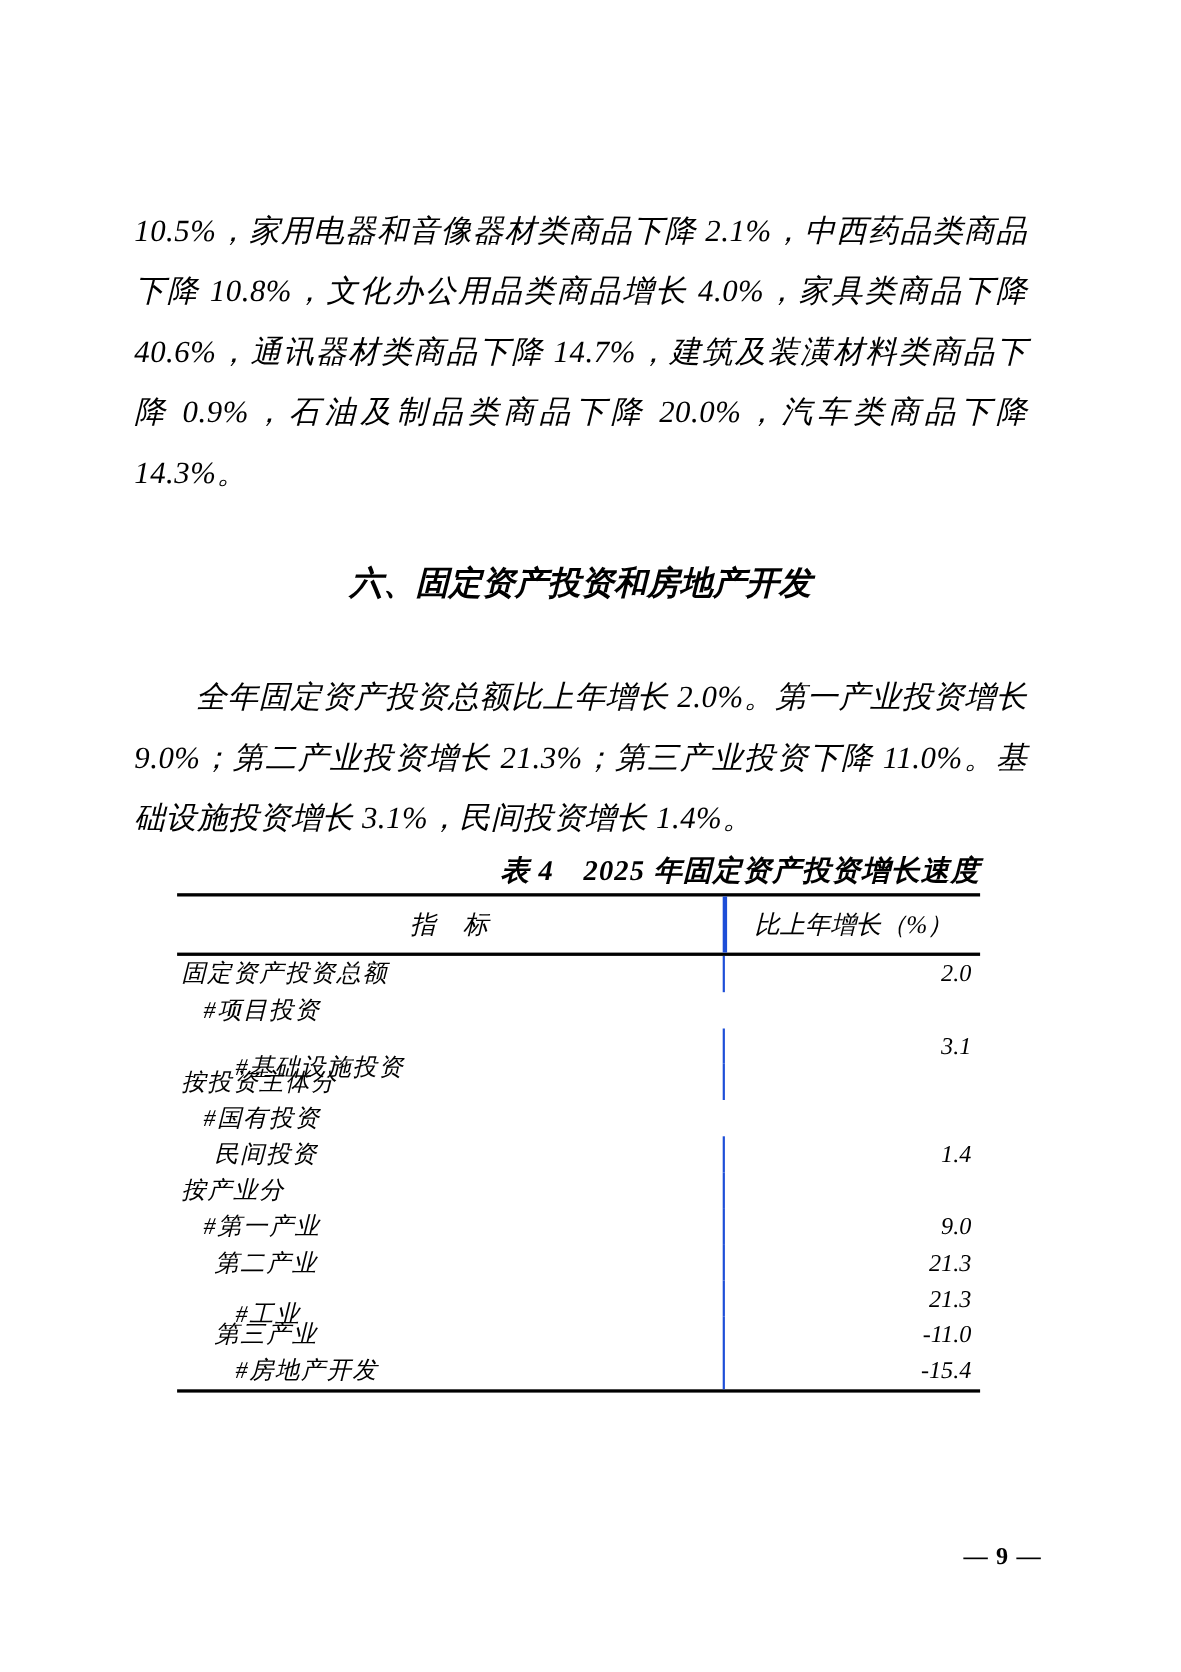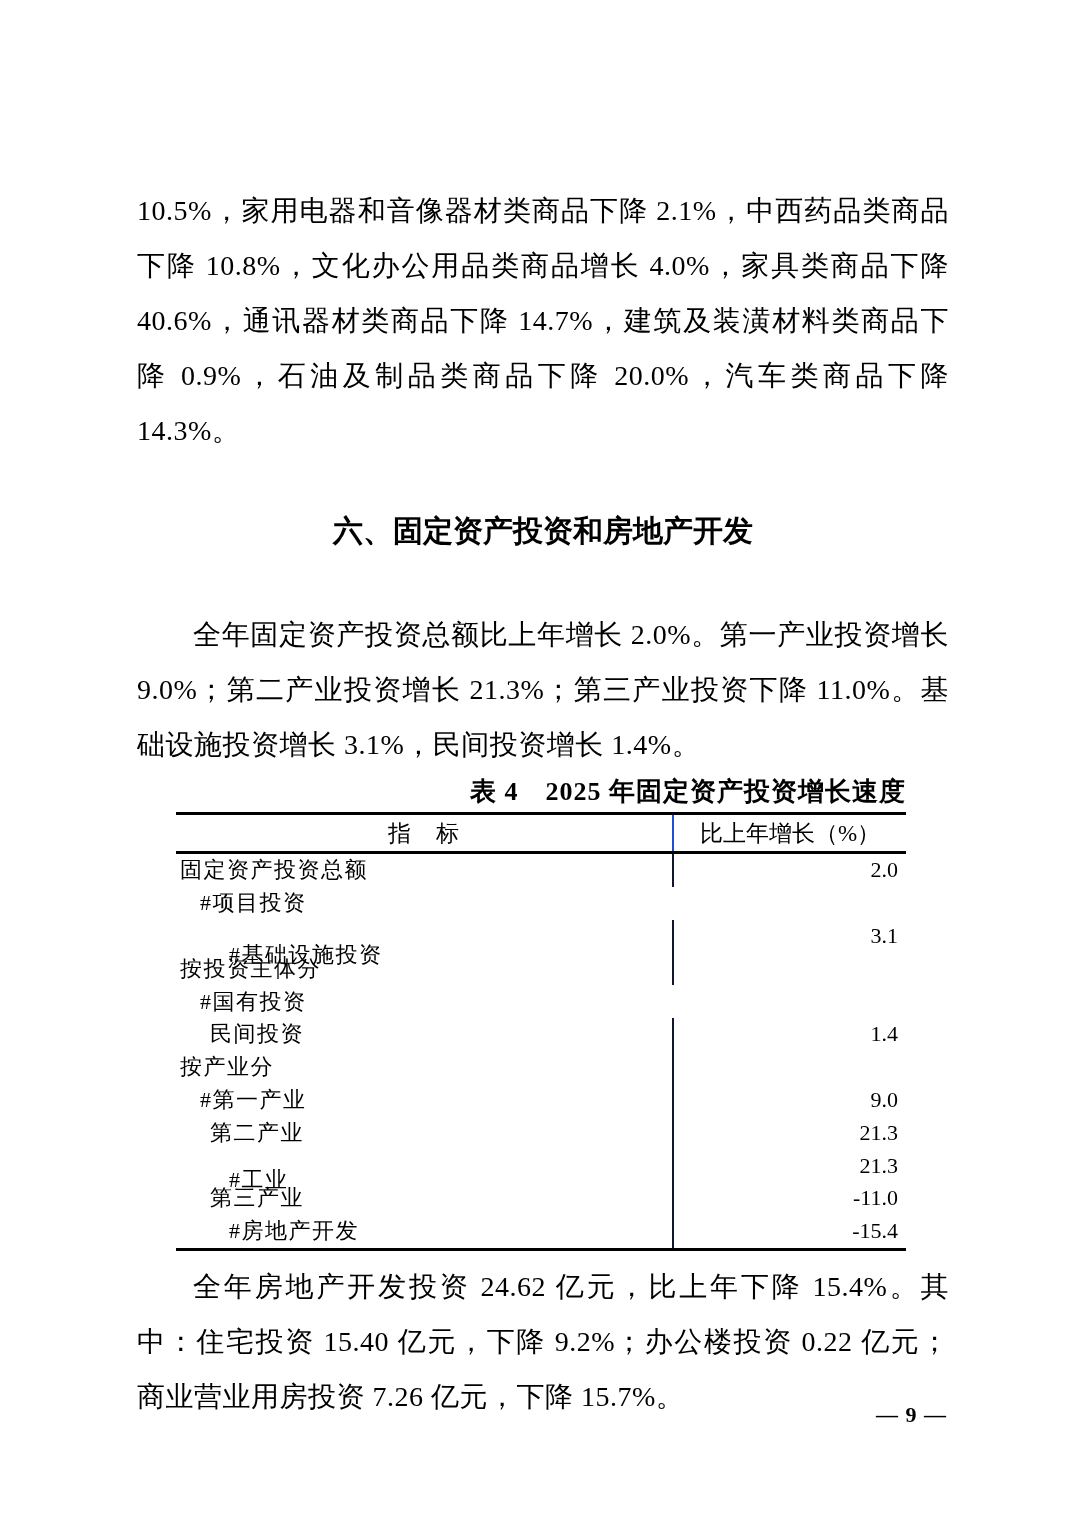--- a/index.html
+++ b/index.html
@@ -9,23 +9,24 @@
     width: 1074px;
     height: 1520px;
     margin: 0 auto;
     background: #ffffff;
     color: #000000;
     font-family: "Liberation Serif", "DejaVu Serif", serif;
     overflow: hidden;
   }
   .content {
     position: absolute;
-    left: 137px;
+    left: 122px;
     top: 183px;
     width: 812px;
+    font-style: italic;
   }
   p.body-para {
     font-size: 28px;
     line-height: 55px;
     text-align: justify;
     letter-spacing: 0.5px;
   }
   p.indent-first { text-indent: 56px; }
   .section-heading {
     font-family: "Liberation Sans", "DejaVu Sans", sans-serif;
@@ -47,53 +48,53 @@
     text-align: right;
     letter-spacing: 1px;
   }
   .stat-table {
     border-top: 3px solid #000;
     border-bottom: 3px solid #000;
     font-size: 22px;
   }
   .thead-row {
     display: flex;
-    height: 39px;
+    height: 54px;
     border-bottom: 3px solid #000;
   }
   .th-label {
     width: 496px;
     display: flex;
     align-items: center;
     justify-content: center;
     font-size: 23px;
     letter-spacing: 1px;
   }
   .th-value {
     flex: 1;
-    border-left: 2px solid #1d4ed8;
+    border-left: 4px solid #1d4ed8;
     display: flex;
     align-items: center;
     justify-content: center;
     font-size: 23px;
   }
   .trow {
     display: flex;
     height: 32.8px;
   }
   .tcell-label {
     width: 496px;
     display: flex;
     align-items: center;
     letter-spacing: 1.5px;
     white-space: nowrap;
   }
   .tcell-value {
     flex: 1;
-    border-left: 2px solid #0f172a;
+    border-left: 2px solid #1d4ed8;
     display: flex;
     align-items: center;
     justify-content: flex-end;
     padding-right: 8px;
   }
   .para-after-table { margin-top: 8px; }
   .page-footer {
     position: absolute;
     top: 1402px;
     right: 127px;
@@ -166,18 +167,17 @@
               <div class="tcell-value">-11.0</div>
             </div>
             <div class="trow">
               <div class="tcell-label" style="padding-left: 53px;">#房地产开发</div>
               <div class="tcell-value">-15.4</div>
             </div>
           </div>
       </div>
     </div>
 
-    <p class="body-para indent-first para-after-table">全年房地产开发投资 24.62 亿元，比上年下降 15.4%。其中：住宅投资 15.40 亿元，下降 9.2%；办公楼投资 0.22 亿元；商业营业用房投资 7.26 亿元，下降 15.7%。</p>
 
   </div>
 
   <div class="page-footer">— 9 —</div>
 </div>
 
 </body></html>

